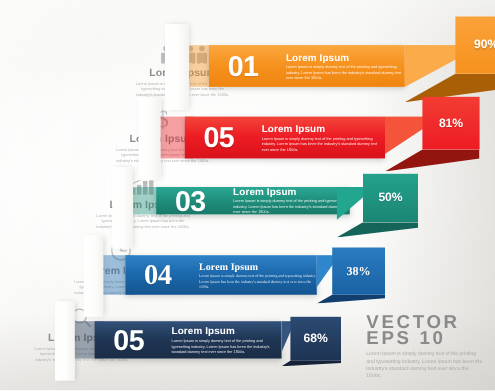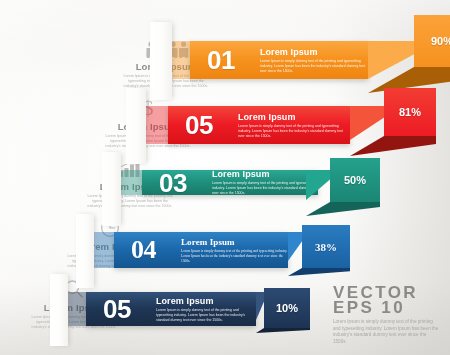--- a/index.html
+++ b/index.html
@@ -251,21 +251,21 @@
       <div class="num">05</div>
       <div class="txt">
         <div class="tt">Lorem Ipsum</div>
         <div class="tp">Lorem Ipsum is simply dummy text of the printing and typesetting industry. Lorem Ipsum has been the industry's standard dummy text ever since the 1500s.</div>
       </div>
     </div>
     <div class="blk" style="left:190px;top:-4px;width:56px;height:44px;">
       <div class="slope" style="left:0;top:4px;width:10px;height:28px;background:#35557f;
                   clip-path:polygon(0 0,100% -14%,100% 18%,0 100%);"></div>
       <div class="face" style="left:8px;top:0;width:46px;height:40px;background:linear-gradient(180deg,#2c4a72 0%,#1d3352 100%);">
-        <span>10%</span>
+        <span>68%</span>
       </div>
       <div class="bot" style="left:0;top:40px;width:54px;height:5px;background:#152338;
                   clip-path:polygon(8px 0,100% 0,100% 40%,0 100%);"></div>
     </div>
   </div>
   <div class="fold" style="left:50px;top:274px;width:18px;height:72px;"></div>
 
   <div class="foot">
     <h1>VECTOR EPS 10</h1>
     <p>Lorem Ipsum is simply dummy text of the printing and typesetting industry. Lorem Ipsum has been the industry's standard dummy text ever since the 1500s.</p>

